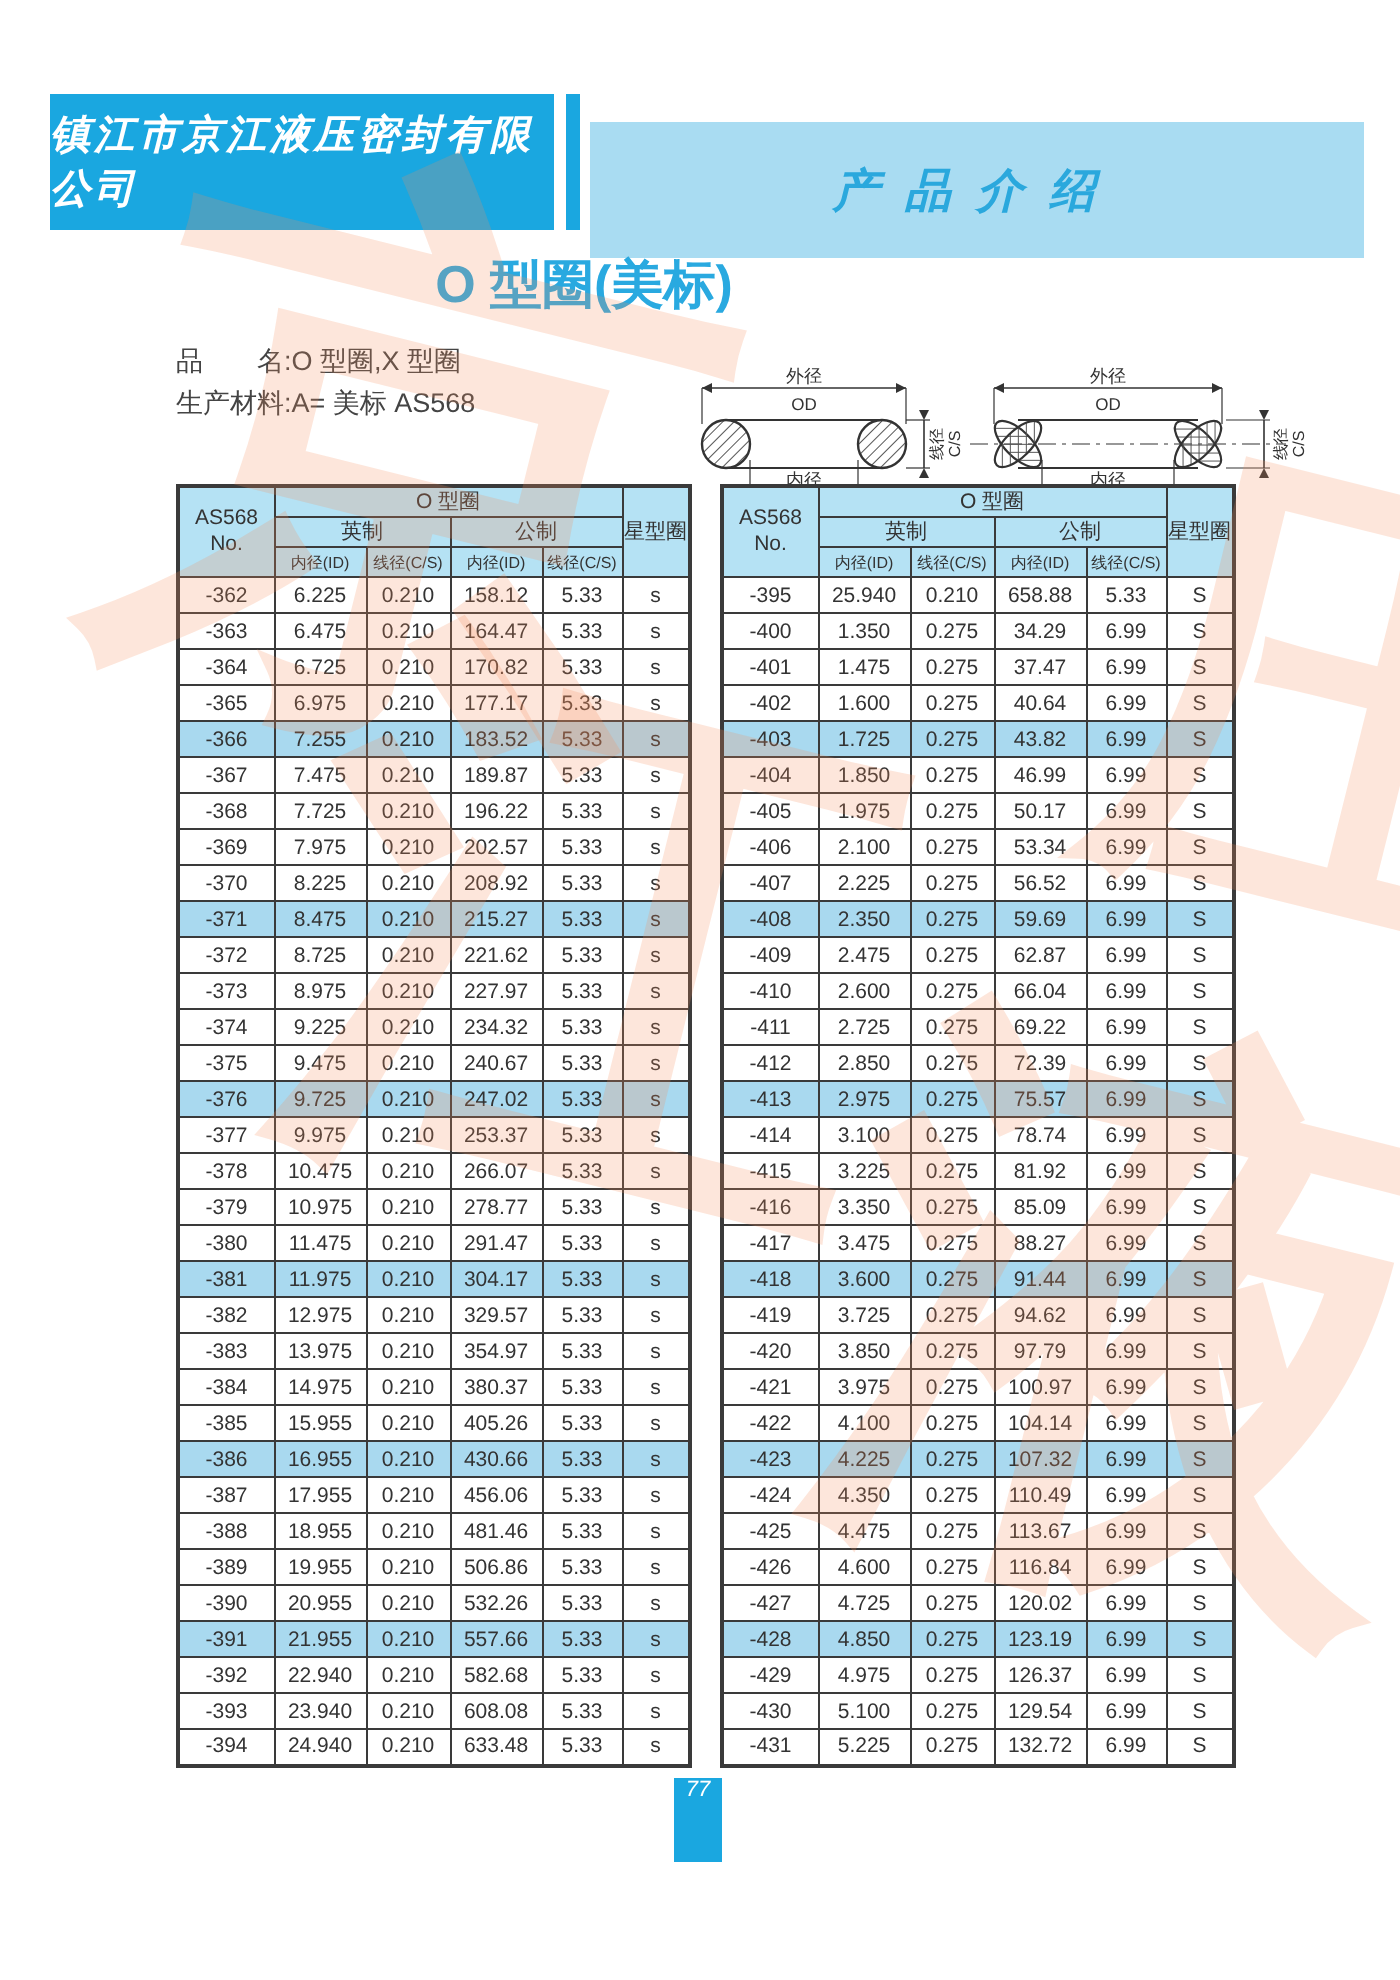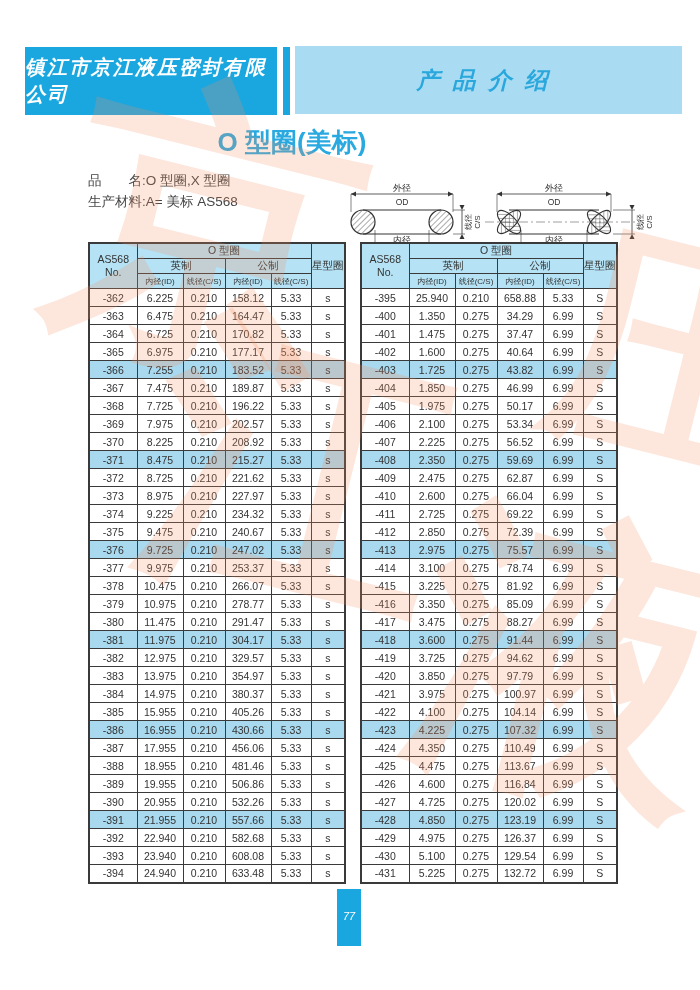--- a/index.html
+++ b/index.html
@@ -5,21 +5,21 @@
   html,body{margin:0;padding:0;background:#e8e8e8;}
   .page{position:relative;width:700px;height:990px;margin:0 auto;background:#ffffff;
         font-family:"Liberation Sans",sans-serif;overflow:hidden;}
 
   
   .company-box{position:absolute;left:25px;top:47px;width:252px;height:68px;background:#1aa7e0;
                color:#fff;display:flex;align-items:center;justify-content:center;
                font-size:20px;font-weight:bold;letter-spacing:2px;
                font-family:"DejaVu Serif","Liberation Serif",serif;font-style:italic;}
   .divider-bar{position:absolute;left:283px;top:47px;width:7px;height:68px;background:#1aa7e0;}
-  .section-box{position:absolute;left:295px;top:46px;width:387px;height:68px;background:#a9dcf2;
+  .section-box{position:absolute;left:295px;top:61px;width:387px;height:68px;background:#a9dcf2;
                color:#2aa8dd;display:flex;align-items:center;justify-content:center;
                font-size:23px;font-weight:bold;letter-spacing:13px;
                font-family:"DejaVu Serif","Liberation Serif",serif;font-style:italic;}
 
   .page-title{position:absolute;left:0;top:125px;width:584px;text-align:center;
               font-size:26px;font-weight:bold;color:#29a9e0;}
 
   .info-block{position:absolute;left:88px;top:170px;font-size:13.5px;color:#444;line-height:21px;}
 
   
@@ -37,22 +37,22 @@
   table.otable th,table.otable td{border:1px solid #3a3a3a;padding:0;overflow:hidden;
                white-space:nowrap;font-weight:normal;}
   table.otable thead tr{height:15px;}
   table.otable tbody tr{height:18px;}
   table.otable thead th{background:#b5e2f4;}
   table.otable .subhdr{font-size:8px;}
   table.otable .no-hdr{font-size:10.5px;line-height:13px;}
   table.otable tbody tr.hl td{background:#a9d9ef;}
 
   
-  .page-num{position:absolute;left:337px;top:889px;width:24px;height:57px;background:#1aa7e0;
-            color:#fff;font-size:11px;text-align:center;box-sizing:border-box;padding-top:21px;font-style:italic;}
+  .page-num{position:absolute;left:337px;top:889px;width:24px;height:42px;background:#1aa7e0;
+            color:#fff;font-size:11px;text-align:center;box-sizing:border-box;padding-top:0;font-style:italic;}
 
   
   .wm{position:absolute;font-weight:bold;color:rgba(246,140,90,0.22);pointer-events:none;
       z-index:3;transform:rotate(14deg);line-height:1;
       font-family:"DejaVu Serif","Liberation Serif",serif;}
   .wm-0{left:60px;top:80px;font-size:300px;}
   .wm-1{left:150px;top:320px;font-size:300px;}
   .wm-2{left:420px;top:510px;font-size:300px;}
   .wm-3{left:555px;top:230px;font-size:250px;}
 </style>

